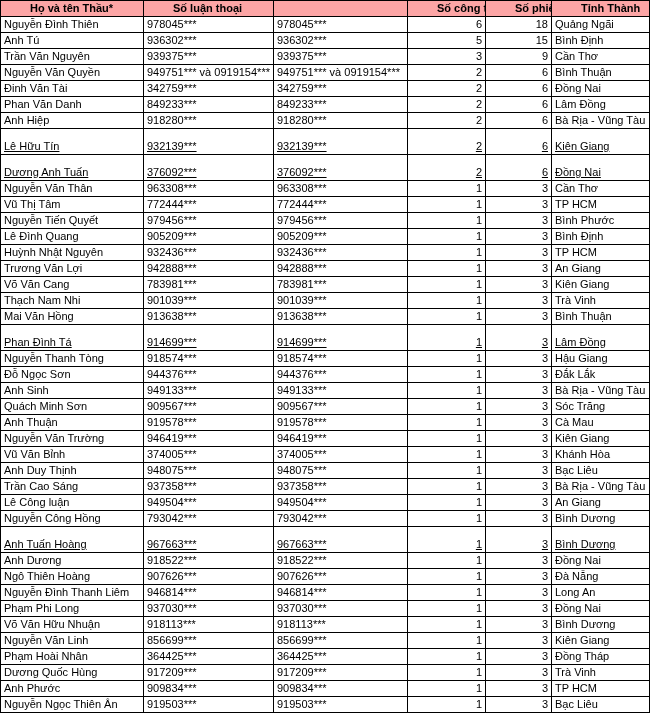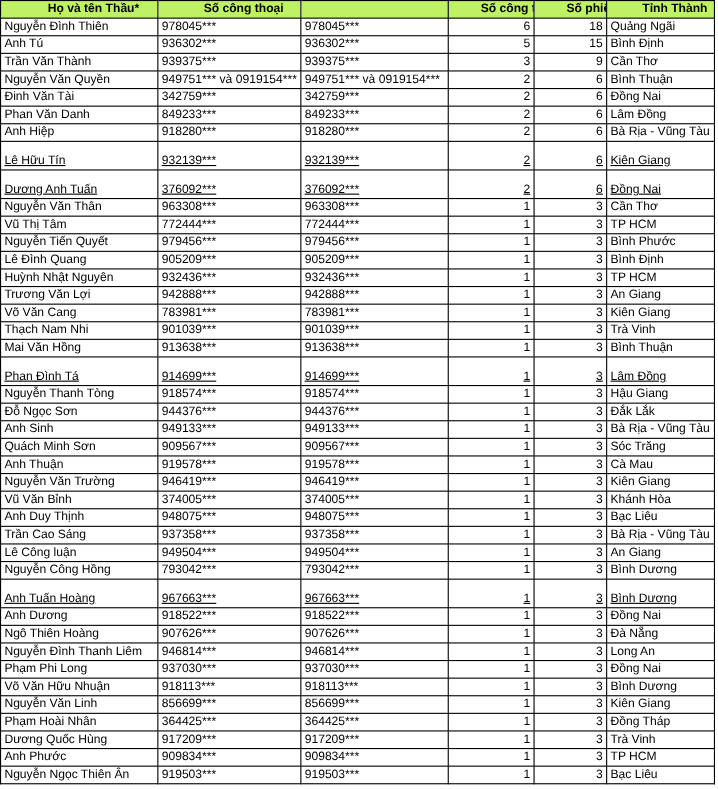--- a/index.html
+++ b/index.html
@@ -23,23 +23,23 @@
     line-height: 13px;
     color: #000000;
     padding: 0 3px 1px 3px;
     overflow: hidden;
     white-space: nowrap;
     vertical-align: bottom;
     background: #ffffff;
     height: 14px;
   }
   table.sheet thead th {
-    background: #bef264;
+    background: #fca5a5;
     font-weight: bold;
-    text-align: center;
+    text-align: left;
     height: 14px;
     padding-left: 29px;
   }
   table.sheet tr.tall td {
     height: 24px;
     text-decoration: underline;
   }
   table.sheet td.num {
     text-align: right;
   }
@@ -58,21 +58,21 @@
     <col class="c1">
       <col class="c2">
       <col class="c3">
       <col class="c4">
       <col class="c5">
       <col class="c6">
   </colgroup>
   <thead>
     <tr>
       <th>Họ và tên Thầu*</th>
-      <th>Số công thoại</th>
+      <th>Số luận thoại</th>
       <th></th>
       <th>Số công trình</th>
       <th>Số phiếu siêu thị</th>
       <th>Tỉnh Thành</th>
     </tr>
   </thead>
   <tbody>
       <tr>
         <td>Nguyễn Đình Thiên</td>
         <td>978045***</td>
@@ -83,21 +83,21 @@
       </tr>
       <tr>
         <td>Anh Tú</td>
         <td>936302***</td>
         <td>936302***</td>
         <td class="num">5</td>
         <td class="num">15</td>
         <td>Bình Định</td>
       </tr>
       <tr>
-        <td>Trần Văn Thành</td>
+        <td>Trần Văn Nguyên</td>
         <td>939375***</td>
         <td>939375***</td>
         <td class="num">3</td>
         <td class="num">9</td>
         <td>Cần Thơ</td>
       </tr>
       <tr>
         <td>Nguyễn Văn Quyền</td>
         <td>949751*** và 0919154***</td>
         <td>949751*** và 0919154***</td>

